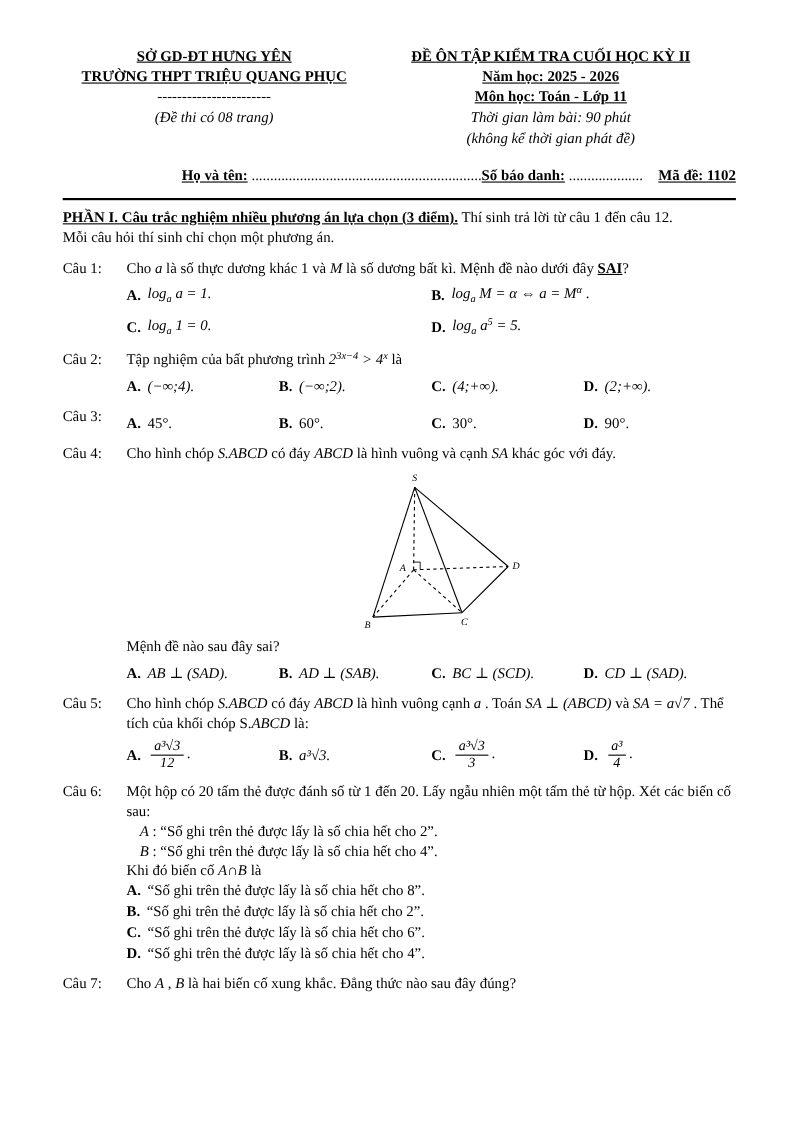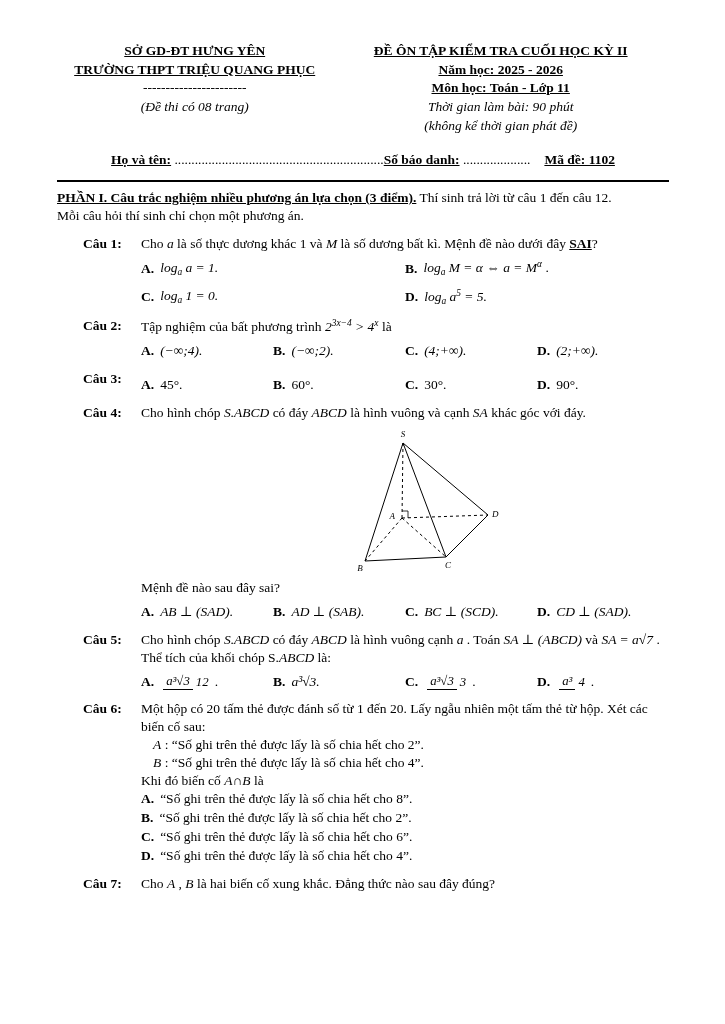--- a/index.html
+++ b/index.html
@@ -10,39 +10,39 @@
     font-family:"Liberation Serif","DejaVu Serif",serif;
     font-size:13.5px; line-height:1.32;
     padding:42px 56px 20px 57px;
     overflow:hidden;
   }
   .b { font-weight:bold;text-decoration:underline; }
   .i { font-style:italic; }
   .m { font-style:italic; }
   .sub { font-style:italic; font-size:0.7em; vertical-align:-0.35em; }
   .sup { font-style:italic; font-size:0.7em; vertical-align:0.5em; }
-  .frac { display:inline-flex; flex-direction:row; align-items:flex-end;
+  .frac { display:inline-flex; flex-direction:column; align-items:center;
           vertical-align:middle; font-style:italic; line-height:1.08;
           margin:0 3px; font-size:0.95em; }
   .fnum { border-bottom:1px solid #000; padding:0 3px; }
   .fden { padding:0 3px; }
 
   .hdr { display:flex; }
   .hdr-left  { width:45%; text-align:center; }
   .hdr-right { width:55%; text-align:center; }
   .hdr div { line-height:1.38; }
 
-  .info-row { display:flex; justify-content:center; margin-top:16px; }
+  .info-row { display:flex; justify-content:flex-end; margin-top:16px; }
   .info-right { display:flex; gap:14px; }
   .rule { border-bottom:2.5px solid #000; margin:11px 0 7px; }
 
   .part-heading { margin-top:2px; }
 
   .question { display:flex; margin-top:10px; }
-  .q-label { width:58px; flex:none; font-weight:bold;margin-left:26px; }
+  .q-label { width:58px; flex:none; font-weight:normal; }
   .q-body { flex:1; min-width:0; }
   .opts { display:grid; margin-top:6px; }
   .cols-2 { grid-template-columns:1fr 1fr; row-gap:8px; }
   .cols-4 { grid-template-columns:1fr 1fr 1fr 1fr; }
   .opts-stack .opt { margin-top:1px; }
   .opt { display:flex; align-items:center; }
   .opt-label { font-weight:bold; margin-right:6px; }
   .event-line { margin-left:12px; }
 
   .figure-wrap { margin:6px 0 2px 205px; }

